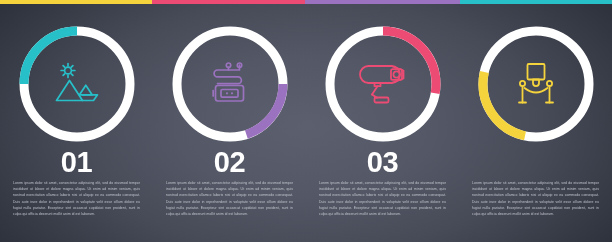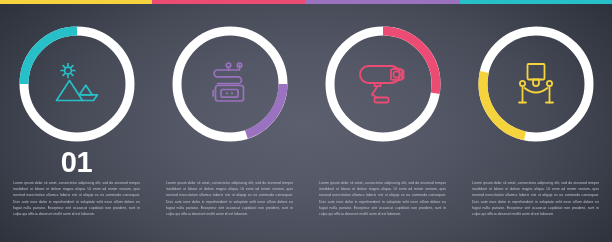--- a/index.html
+++ b/index.html
@@ -144,20 +144,21 @@
             <path d="M20.5 6.4 v2.6 h11 v-4.8"></path>
             <path d="M20.5 9 H9.5 a3.4 3.4 0 0 0 0 6.8 H30 a3.4 3.4 0 0 1 0 6.8 H9.5"></path>
             <rect x="7.5" y="24.5" width="28" height="15.5" rx="2.4"></rect>
             <rect x="13" y="28.5" width="17" height="7.6" rx="1.2"></rect>
             <circle cx="19" cy="32.3" r="1.1" fill="#9b72bf" stroke="none"></circle>
             <circle cx="24" cy="32.3" r="1.1" fill="#9b72bf" stroke="none"></circle>
             <path d="M5.2 29.5 v5.5"></path>
           </svg>
         </div>
       </div>
+      <div class="step-number">02</div>
       <div class="step-body">Lorem ipsum dolor sit amet, consectetur adipiscing elit, sed do eiusmod tempor incididunt ut labore et dolore magna aliqua. Ut enim ad minim veniam, quis nostrud exercitation ullamco laboris nisi ut aliquip ex ea commodo consequat. Duis aute irure dolor in reprehenderit in voluptate velit esse cillum dolore eu fugiat nulla pariatur. Excepteur sint occaecat cupidatat non proident, sunt in culpa qui officia deserunt mollit anim id est laborum.</div>
     </div>
 
     <div class="column">
       <div class="ring-wrap">
         <svg class="ring-svg" viewBox="0 0 124 124">
           <circle cx="62" cy="62" r="53" fill="none" stroke="#ffffff" stroke-width="9"></circle>
           <path class="ring-arc" fill="none" stroke-width="9" stroke-linecap="butt" d="M 62.00 9.00 A 53 53 0 0 1 114.19 71.20" stroke="#ec4c74"></path>
         </svg>
         <div class="icon-holder">
@@ -166,20 +167,21 @@
             <path d="M33.5 5 L45.5 9.5 L45.5 17.5 L33.5 22"></path>
             <rect x="33" y="8.2" width="11" height="10.6" rx="1.6"></rect>
             <circle cx="38.5" cy="13.5" r="3.1"></circle>
             <path d="M16.5 22 v3.2 h6 v-3.2"></path>
             <path d="M19.5 25.2 L14 33.5"></path>
             <path d="M14 33.5 L19 36.8"></path>
             <rect x="16.5" y="36.5" width="14" height="5" rx="1.4"></rect>
           </svg>
         </div>
       </div>
+      <div class="step-number">03</div>
       <div class="step-body">Lorem ipsum dolor sit amet, consectetur adipiscing elit, sed do eiusmod tempor incididunt ut labore et dolore magna aliqua. Ut enim ad minim veniam, quis nostrud exercitation ullamco laboris nisi ut aliquip ex ea commodo consequat. Duis aute irure dolor in reprehenderit in voluptate velit esse cillum dolore eu fugiat nulla pariatur. Excepteur sint occaecat cupidatat non proident, sunt in culpa qui officia deserunt mollit anim id est laborum.</div>
     </div>
 
     <div class="column">
       <div class="ring-wrap">
         <svg class="ring-svg" viewBox="0 0 124 124">
           <circle cx="62" cy="62" r="53" fill="none" stroke="#ffffff" stroke-width="9"></circle>
           <path class="ring-arc" fill="none" stroke-width="9" stroke-linecap="butt" d="M 50.98 113.84 A 53 53 0 0 1 10.36 50.08" stroke="#f5d33c"></path>
         </svg>
         <div class="icon-holder">

